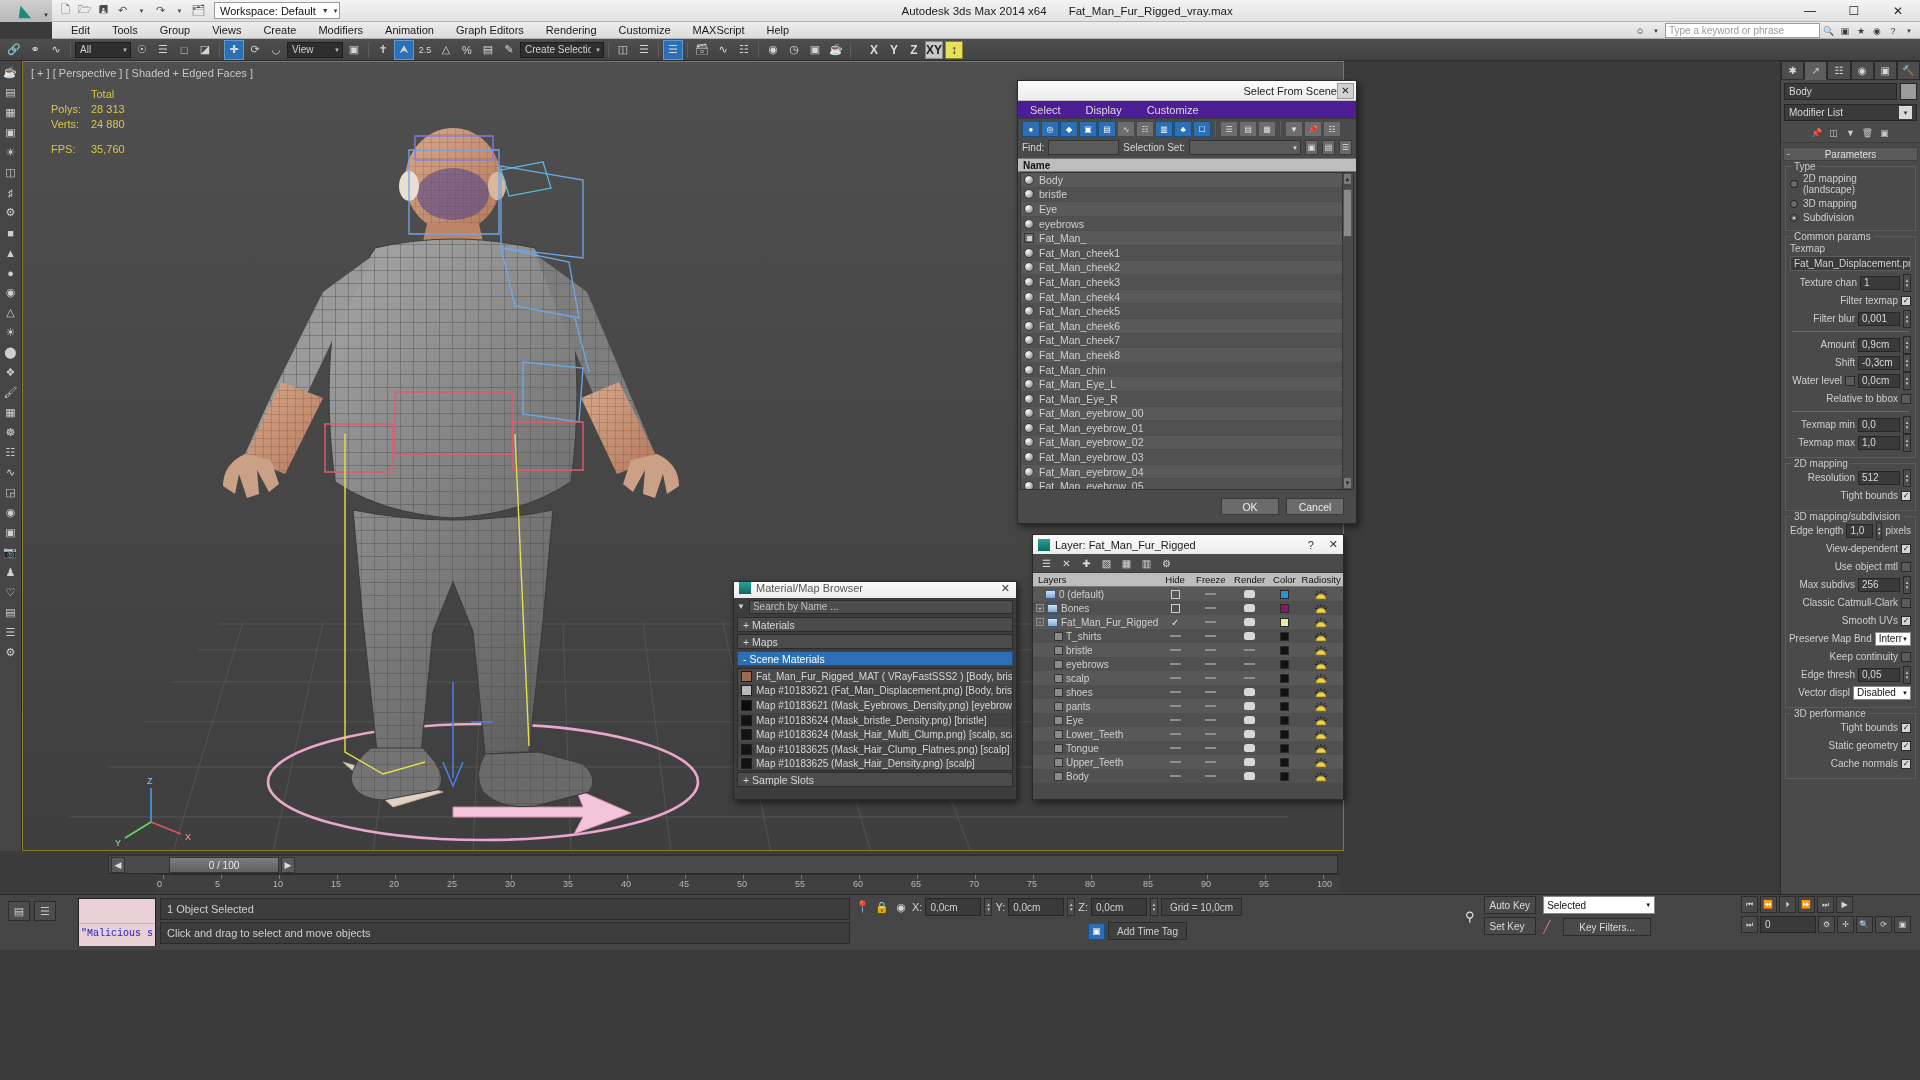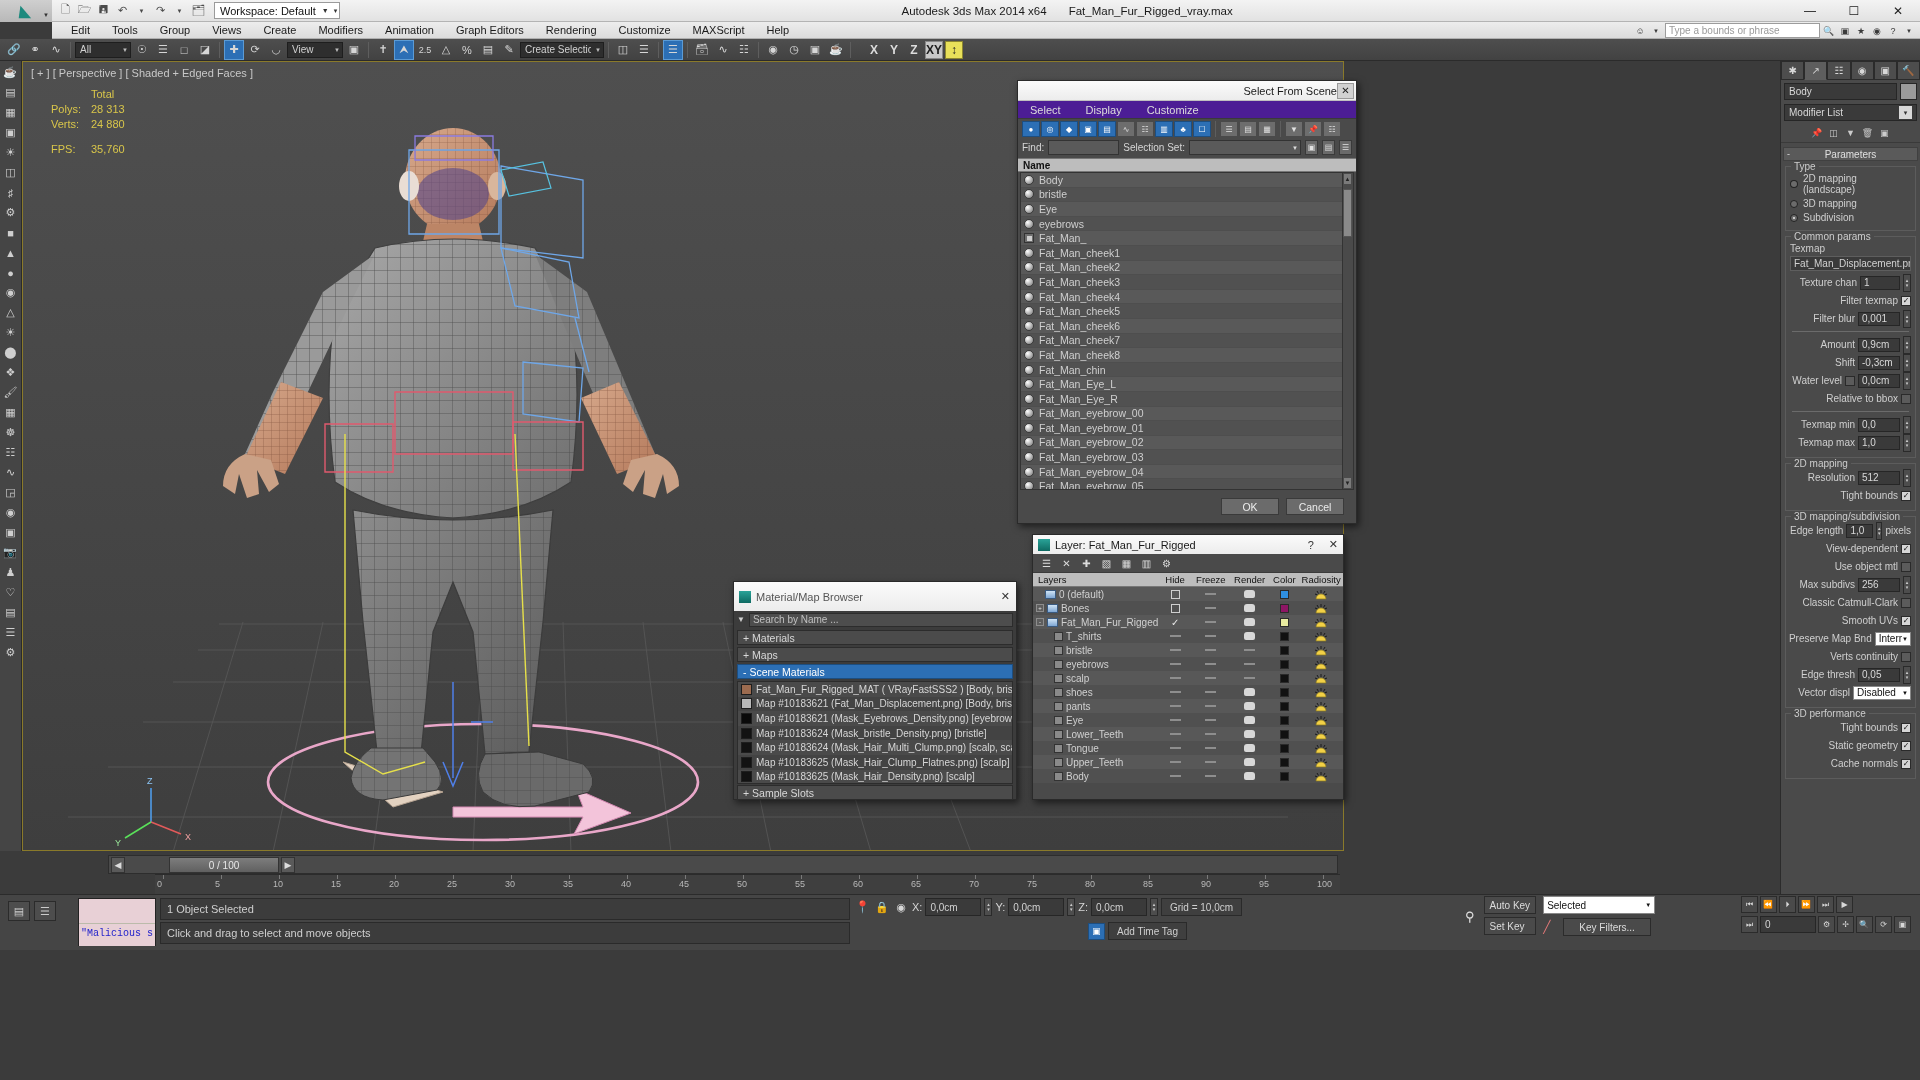--- a/index.html
+++ b/index.html
@@ -339,22 +339,22 @@
   .layer-ico { width:11px;height:9px; background:linear-gradient(#cfe3f5,#7ea7d4);
     border:1px solid #3a5a80; }
   .node-ico { width:9px;height:9px; background:#8a8a8a; border:1px solid #333; }
 
   
   .dlg-mmb {
     position:absolute; left:733px; top:581px; width:284px; height:219px;
     background:#3c3c3c; border:1px solid #2a2a2a;
     box-shadow:2px 3px 7px rgba(0,0,0,.55);
   }
-  .mmb-tb { height:29px; background:linear-gradient(#fbfbfb,#ececec);
-    display:flex; align-items:center; padding:0 3px 0 5px; gap:5px; }
+  .mmb-tb { height:16px; background:linear-gradient(#fbfbfb,#ececec);
+    display:flex; padding:0 3px 0 5px; gap:5px; }
   .mmb-tb .ico { width:12px;height:12px; background:linear-gradient(#2aa398,#0e6a62); }
   .mmb-tb .t { flex:1; font-size:11px; color:#555; }
   .mmb-tb .x { font-size:11px; color:#333; padding-right:3px; }
   .mmb-search { display:flex; align-items:center; height:17px; gap:4px; padding:1px 3px; }
   .mmb-search .tri { font-size:8px; color:#d0d0d0; }
   .mmb-search .inp { flex:1; height:14px; background:#4d4d4d; border:1px solid #2c2c2c;
     color:#c0c0c0; font-size:10px; padding:0 3px; display:flex;align-items:center; }
   .mmb-bar { margin:2px 3px; height:15px; background:#4b4b4b; border:1px solid #2c2c2c;
     color:#d8d8d8; font-size:10.5px; display:flex; align-items:center; padding-left:5px; }
   .mmb-bar.sel { background:#2c6fb5; border-color:#1d4e80; color:#fff; }
@@ -414,21 +414,21 @@
       <div class="mi">Graph Editors</div>
       <div class="mi">Rendering</div>
       <div class="mi">Customize</div>
       <div class="mi">MAXScript</div>
       <div class="mi">Help</div>
     </div>
 
   <div class="helpbar">
     <div class="hb-ic">☺</div>
     <div class="hb-ic" style="font-size:6px">▼</div>
-    <div class="searchbox">Type a bounds or phrase</div>
+    <div class="searchbox">Type a keyword or phrase</div>
     <div class="hb-ic">🔍</div>
     <div class="hb-ic">▣</div>
     <div class="hb-ic">★</div>
     <div class="hb-ic">◉</div>
     <div class="hb-ic">?</div>
     <div class="hb-ic" style="font-size:6px">▼</div>
   </div>
 
   <div class="toolbar">
     <div class="tb">🔗</div>
@@ -1350,21 +1350,21 @@
         <span class="chk">✓</span>
       </div>
       <div class="prow">
         <span class="plbl">Preserve Map Bnd</span>
         <span class="selcombo" style="width:44px">
           <span>Interr</span>
           <span style="font-size:6px">▼</span>
         </span>
       </div>
       <div class="prow">
-        <span class="plbl">Verts continuity</span>
+        <span class="plbl">Keep continuity</span>
         <span class="chk off">✓</span>
       </div>
       <div class="prow">
         <span class="plbl">Edge thresh</span>
         <span class="pin" style="width:42px">0,05</span>
         <span class="spin">▴<br>▾</span>
       </div>
       <div class="prow">
         <span class="plbl">Vector displ</span>
         <span class="selcombo" style="width:58px">

